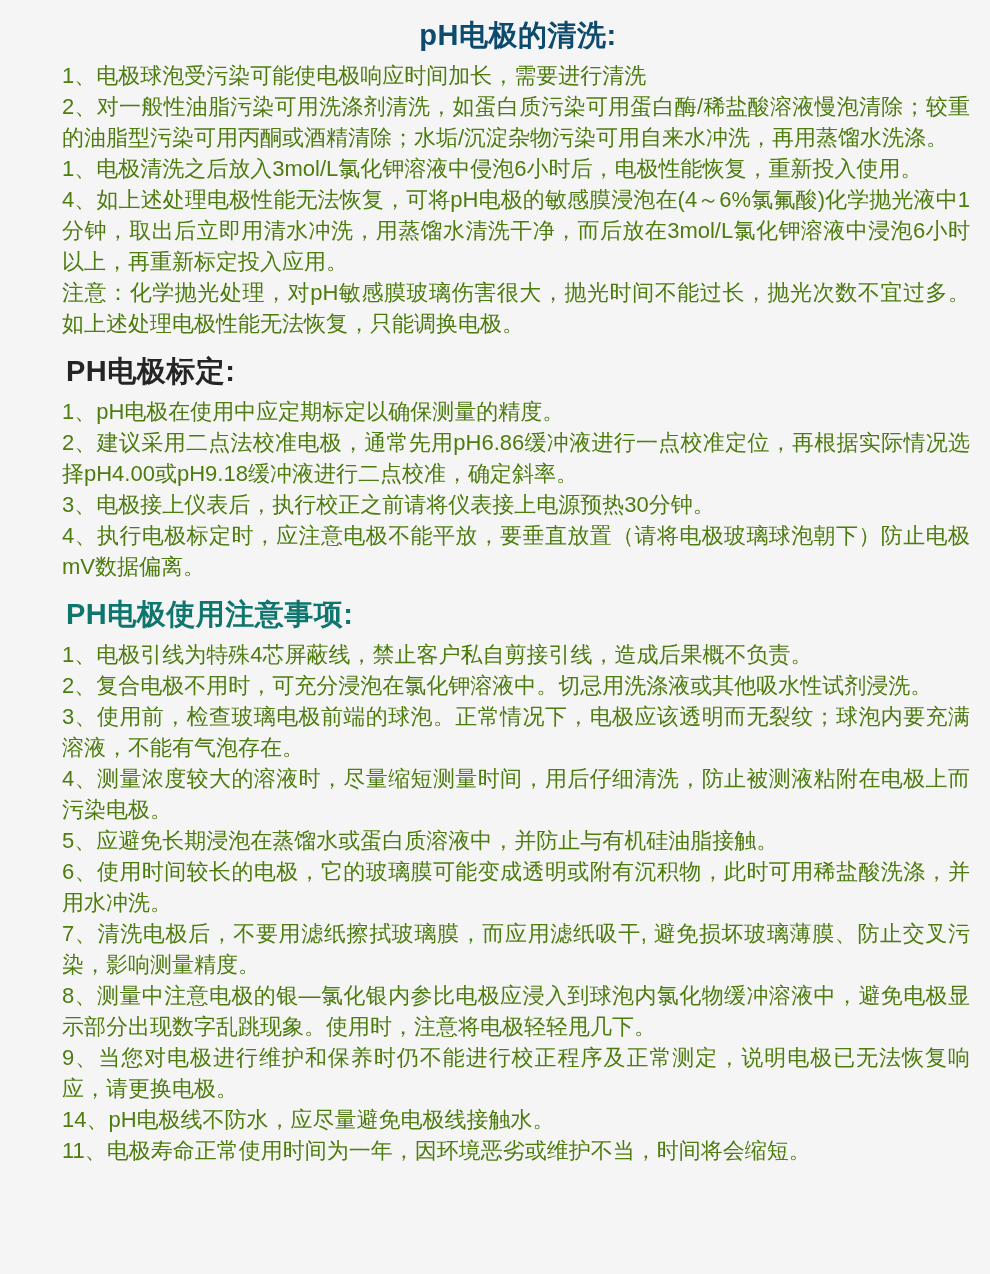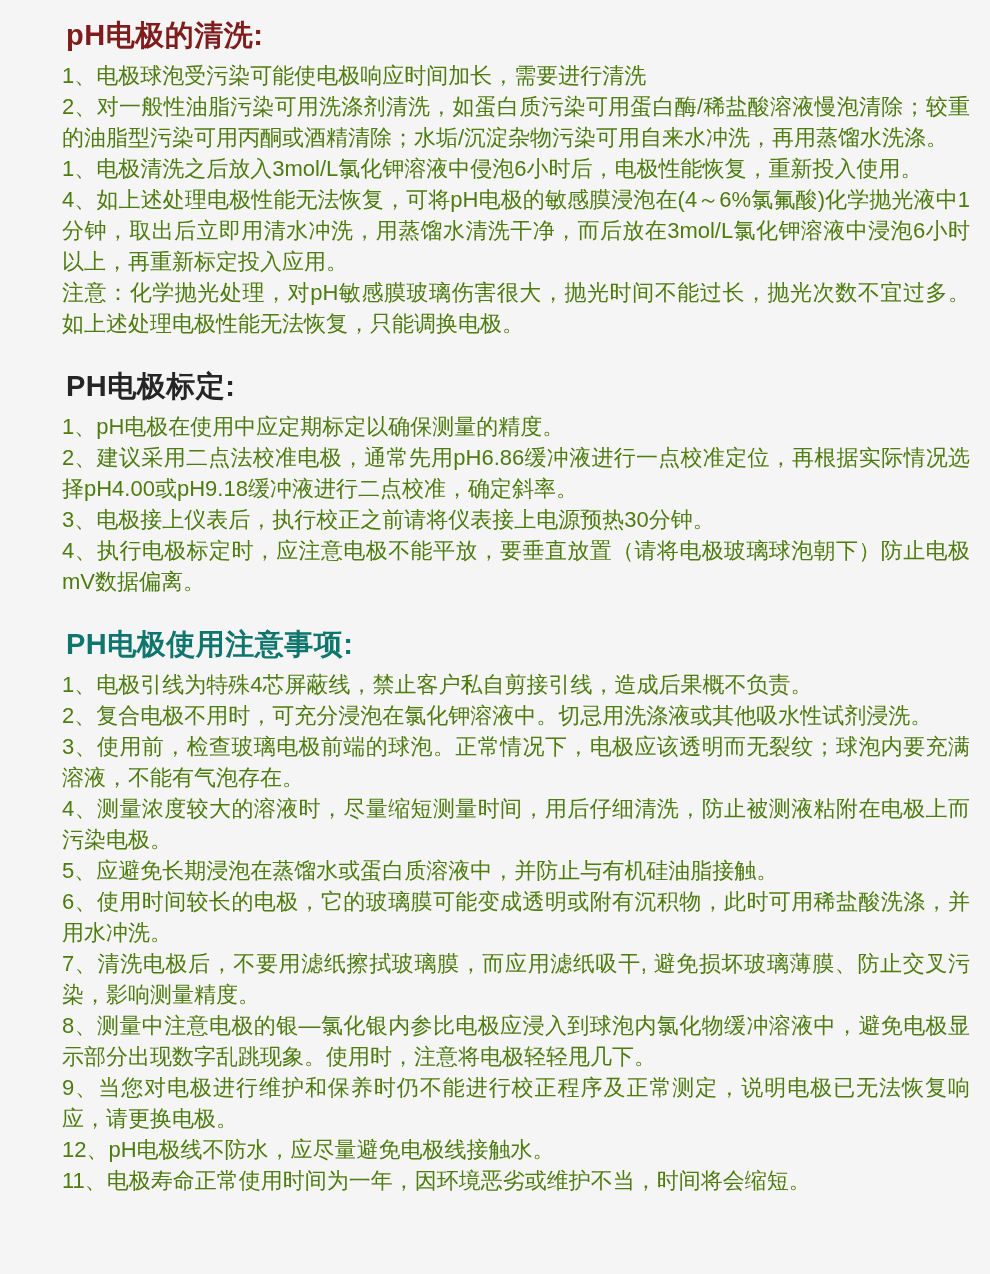--- a/index.html
+++ b/index.html
@@ -14,21 +14,21 @@
   }
   .page {
     width: 990px;
     min-height: 1274px;
     box-sizing: border-box;
     padding: 16px 20px 40px 62px;
     background: #f5f5f5;
     overflow: hidden;
   }
   .section { margin: 0; }
-  .section + .section { margin-top: 28px; }
+  .section + .section { margin-top: 13px; }
   .section-heading {
     font-size: 29px;
     line-height: 38px;
     font-weight: 700;
     color: #252525;
     margin: 0 0 6px 4px;
     letter-spacing: 0.5px;
   }
   .list-item {
     font-size: 22px;
@@ -38,21 +38,21 @@
     text-align: justify;
     text-justify: inter-ideograph;
     word-break: break-all;
   }
 </style>
 </head>
 <body style="background: rgb(245, 245, 245);">
 
 <main class="page" style="background: rgb(245, 245, 245); color: rgb(47, 47, 47);">
     <section class="section">
-    <h2 class="section-heading" style="color: #7f1d1d;">pH电极的清洗:</h2>
+    <h2 class="section-heading" style="color: #0c4a6e; text-align: center;">pH电极的清洗:</h2>
     <div class="section-items">
         <p class="list-item">1、电极球泡受污染可能使电极响应时间加长，需要进行清洗</p>
         <p class="list-item">2、对一般性油脂污染可用洗涤剂清洗，如蛋白质污染可用蛋白酶/稀盐酸溶液慢泡清除；较重的油脂型污染可用丙酮或酒精清除；水垢/沉淀杂物污染可用自来水冲洗，再用蒸馏水洗涤。</p>
         <p class="list-item">1、电极清洗之后放入3mol/L氯化钾溶液中侵泡6小时后，电极性能恢复，重新投入使用。</p>
         <p class="list-item">4、如上述处理电极性能无法恢复，可将pH电极的敏感膜浸泡在(4～6%氯氟酸)化学抛光液中1分钟，取出后立即用清水冲洗，用蒸馏水清洗干净，而后放在3mol/L氯化钾溶液中浸泡6小时以上，再重新标定投入应用。</p>
         <p class="list-item">注意：化学抛光处理，对pH敏感膜玻璃伤害很大，抛光时间不能过长，抛光次数不宜过多。如上述处理电极性能无法恢复，只能调换电极。</p>
       </div>
   </section>
     <section class="section">
     <h2 class="section-heading" style="color: rgb(37, 37, 37);">PH电极标定:</h2>
@@ -68,17 +68,17 @@
     <div class="section-items">
         <p class="list-item">1、电极引线为特殊4芯屏蔽线，禁止客户私自剪接引线，造成后果概不负责。</p>
         <p class="list-item">2、复合电极不用时，可充分浸泡在氯化钾溶液中。切忌用洗涤液或其他吸水性试剂浸洗。</p>
         <p class="list-item">3、使用前，检查玻璃电极前端的球泡。正常情况下，电极应该透明而无裂纹；球泡内要充满溶液，不能有气泡存在。</p>
         <p class="list-item">4、测量浓度较大的溶液时，尽量缩短测量时间，用后仔细清洗，防止被测液粘附在电极上而污染电极。</p>
         <p class="list-item">5、应避免长期浸泡在蒸馏水或蛋白质溶液中，并防止与有机硅油脂接触。</p>
         <p class="list-item">6、使用时间较长的电极，它的玻璃膜可能变成透明或附有沉积物，此时可用稀盐酸洗涤，并用水冲洗。</p>
         <p class="list-item">7、清洗电极后，不要用滤纸擦拭玻璃膜，而应用滤纸吸干, 避免损坏玻璃薄膜、防止交叉污染，影响测量精度。</p>
         <p class="list-item">8、测量中注意电极的银—氯化银内参比电极应浸入到球泡内氯化物缓冲溶液中，避免电极显示部分出现数字乱跳现象。使用时，注意将电极轻轻甩几下。</p>
         <p class="list-item">9、当您对电极进行维护和保养时仍不能进行校正程序及正常测定，说明电极已无法恢复响应，请更换电极。</p>
-        <p class="list-item">12、pH电极线不防水，应尽量避免电极线接触水。</p>
+        <p class="list-item">14、pH电极线不防水，应尽量避免电极线接触水。</p>
         <p class="list-item">11、电极寿命正常使用时间为一年，因环境恶劣或维护不当，时间将会缩短。</p>
       </div>
   </section>
   </main>
 
 </body></html>

